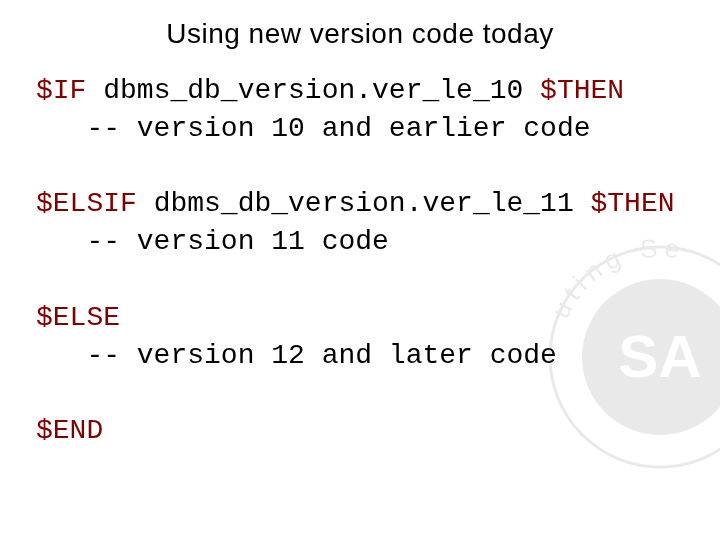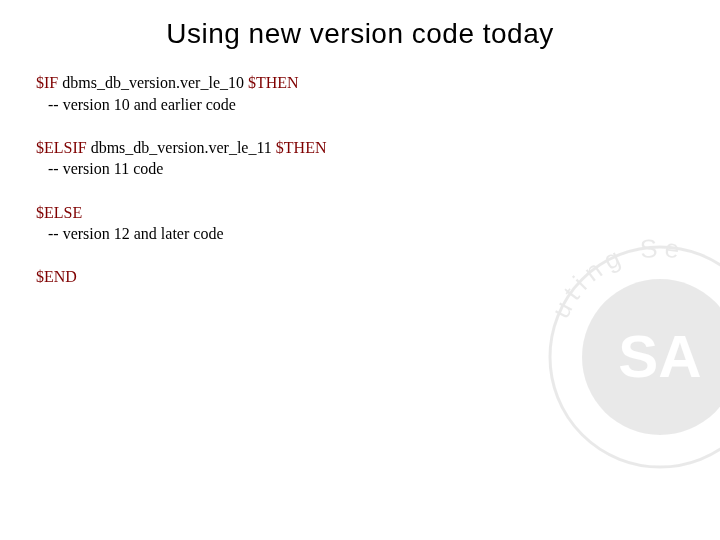--- a/index.html
+++ b/index.html
@@ -21,22 +21,22 @@
   }
   .title {
     text-align: center;
     font-size: 28px;
     font-weight: normal;
     color: #000;
     margin: 0 0 22px 0;
     letter-spacing: 0.5px;
   }
   .code {
-    font-family: Liberation Serif, serif;
-    font-size: 16px;
+    font-family: Liberation Mono, monospace;
+    font-size: 28px;
     line-height: 1.35;
     white-space: pre;
     color: #000;
   }
   .kw { color: #7f0000; } 
   .watermark {
     position: absolute;
     right: -70px;
     bottom: -70px;
     width: 260px;

